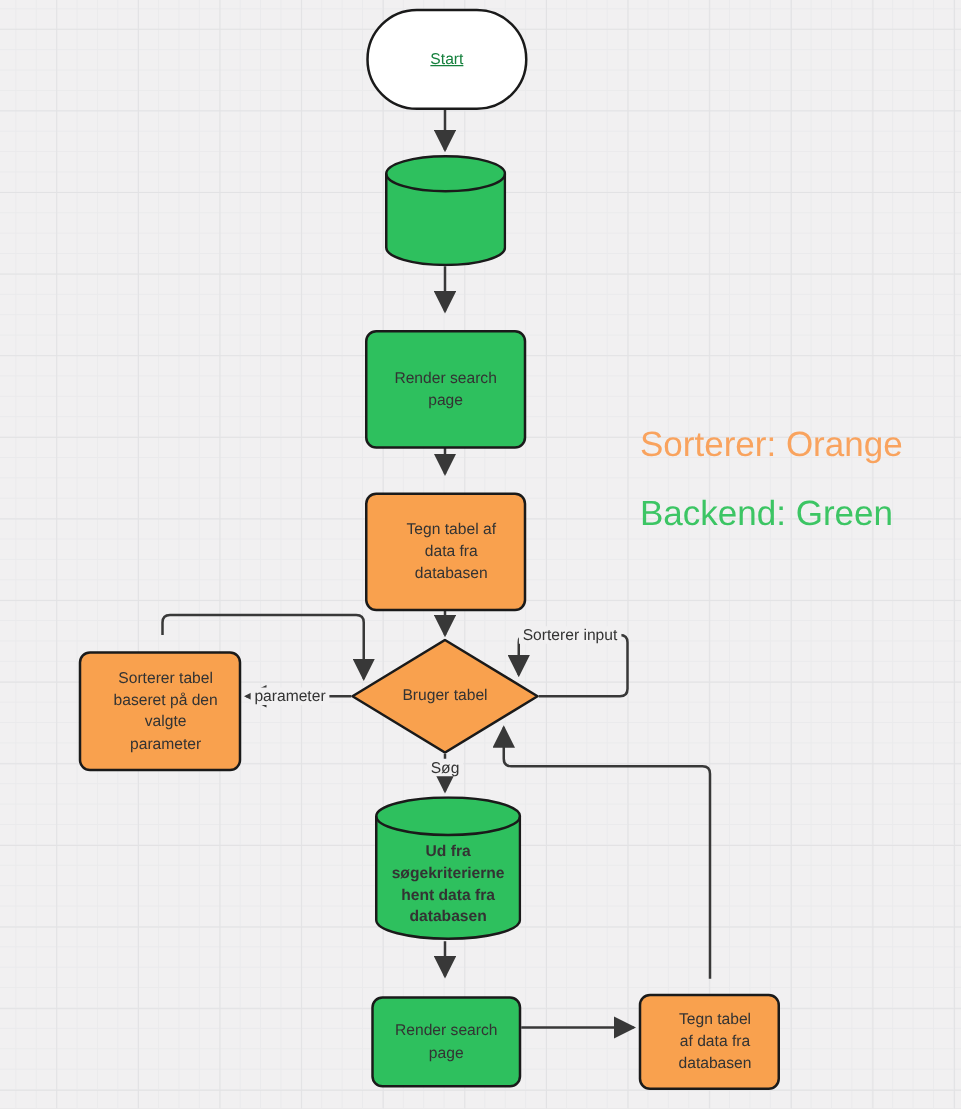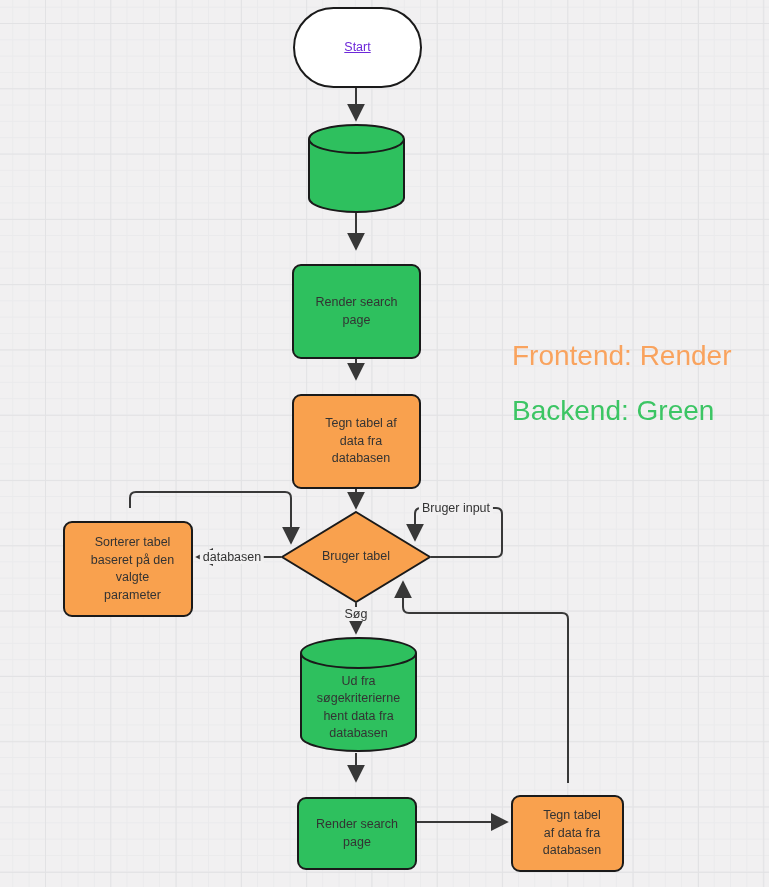--- a/index.html
+++ b/index.html
@@ -22,28 +22,28 @@
   }
   svg.edges{position:absolute;left:0;top:0;width:769px;height:887px;z-index:0;}
   .edge{fill:none;stroke:var(--edge);stroke-width:2;stroke-linejoin:round;stroke-linecap:butt;}
   .node{
     position:absolute;display:flex;align-items:center;justify-content:center;
     text-align:center;font-size:12.5px;line-height:1.4;color:#333;z-index:1;box-sizing:border-box;
   }
   .process{border:2px solid var(--stroke);border-radius:9px;padding:0 15px;margin-top:12px;}
   .green-fill{background:var(--green);}
   .orange-fill{background:var(--orange);padding-left:24px;}
-  .terminator{background:#ffffff;border:2px solid var(--stroke);border-radius:41px;color:#6d28d9;text-decoration:underline;}
+  .terminator{background:#ffffff;border:2px solid var(--stroke);border-radius:41px;color:#15803d;text-decoration:underline;}
   .shape-svg{position:absolute;left:0;top:0;width:100%;height:100%;}
   .svg-green{fill:var(--green);stroke:var(--stroke);stroke-width:2;}
   .svg-orange{fill:var(--orange);stroke:var(--stroke);stroke-width:2;}
   .svg-line{fill:none;stroke:var(--stroke);stroke-width:2;}
   .overlay-label{position:relative;z-index:1;padding:0 8px;}
   .cyl1 .overlay-label{padding-top:24px;}
-  .cyl2 .overlay-label{padding-top:26px;}
+  .cyl2 .overlay-label{padding-top:26px;font-weight:bold;}
   .elabel{
     position:absolute;transform:translate(-50%,-50%);z-index:2;
     background:var(--canvas-bg);padding:0 3px;font-size:12.5px;color:#333;white-space:nowrap;
   }
   .legend-line{position:absolute;z-index:1;font-size:28px;line-height:30px;white-space:nowrap;}
   .legend-frontend{color:var(--legend-orange);}
   .legend-backend{color:var(--legend-green);}
 </style>
 </head>
 <body>
@@ -108,20 +108,20 @@
   </div>
 
   <div class="node process green-fill" style="left:297px;top:785px;width:120px;height:73px">
     <span>Render search page</span>
   </div>
 
   <div class="node process orange-fill" style="left:511px;top:783px;width:113px;height:77px">
     <span>Tegn tabel af data fra databasen</span>
   </div>
 
-  <div class="elabel" style="left:232px;top:557px">databasen</div>
+  <div class="elabel" style="left:232px;top:557px">parameter</div>
   <div class="elabel" style="left:356px;top:614px">Søg</div>
-  <div class="elabel" style="left:456px;top:508px">Bruger input</div>
+  <div class="elabel" style="left:456px;top:508px">Sorterer input</div>
 
-  <div class="legend-line legend-frontend" style="left:512px;top:341px">Frontend: Render</div>
+  <div class="legend-line legend-frontend" style="left:512px;top:341px">Sorterer: Orange</div>
   <div class="legend-line legend-backend" style="left:512px;top:396px">Backend: Green</div>
 
 </div>
 
 </body></html>

